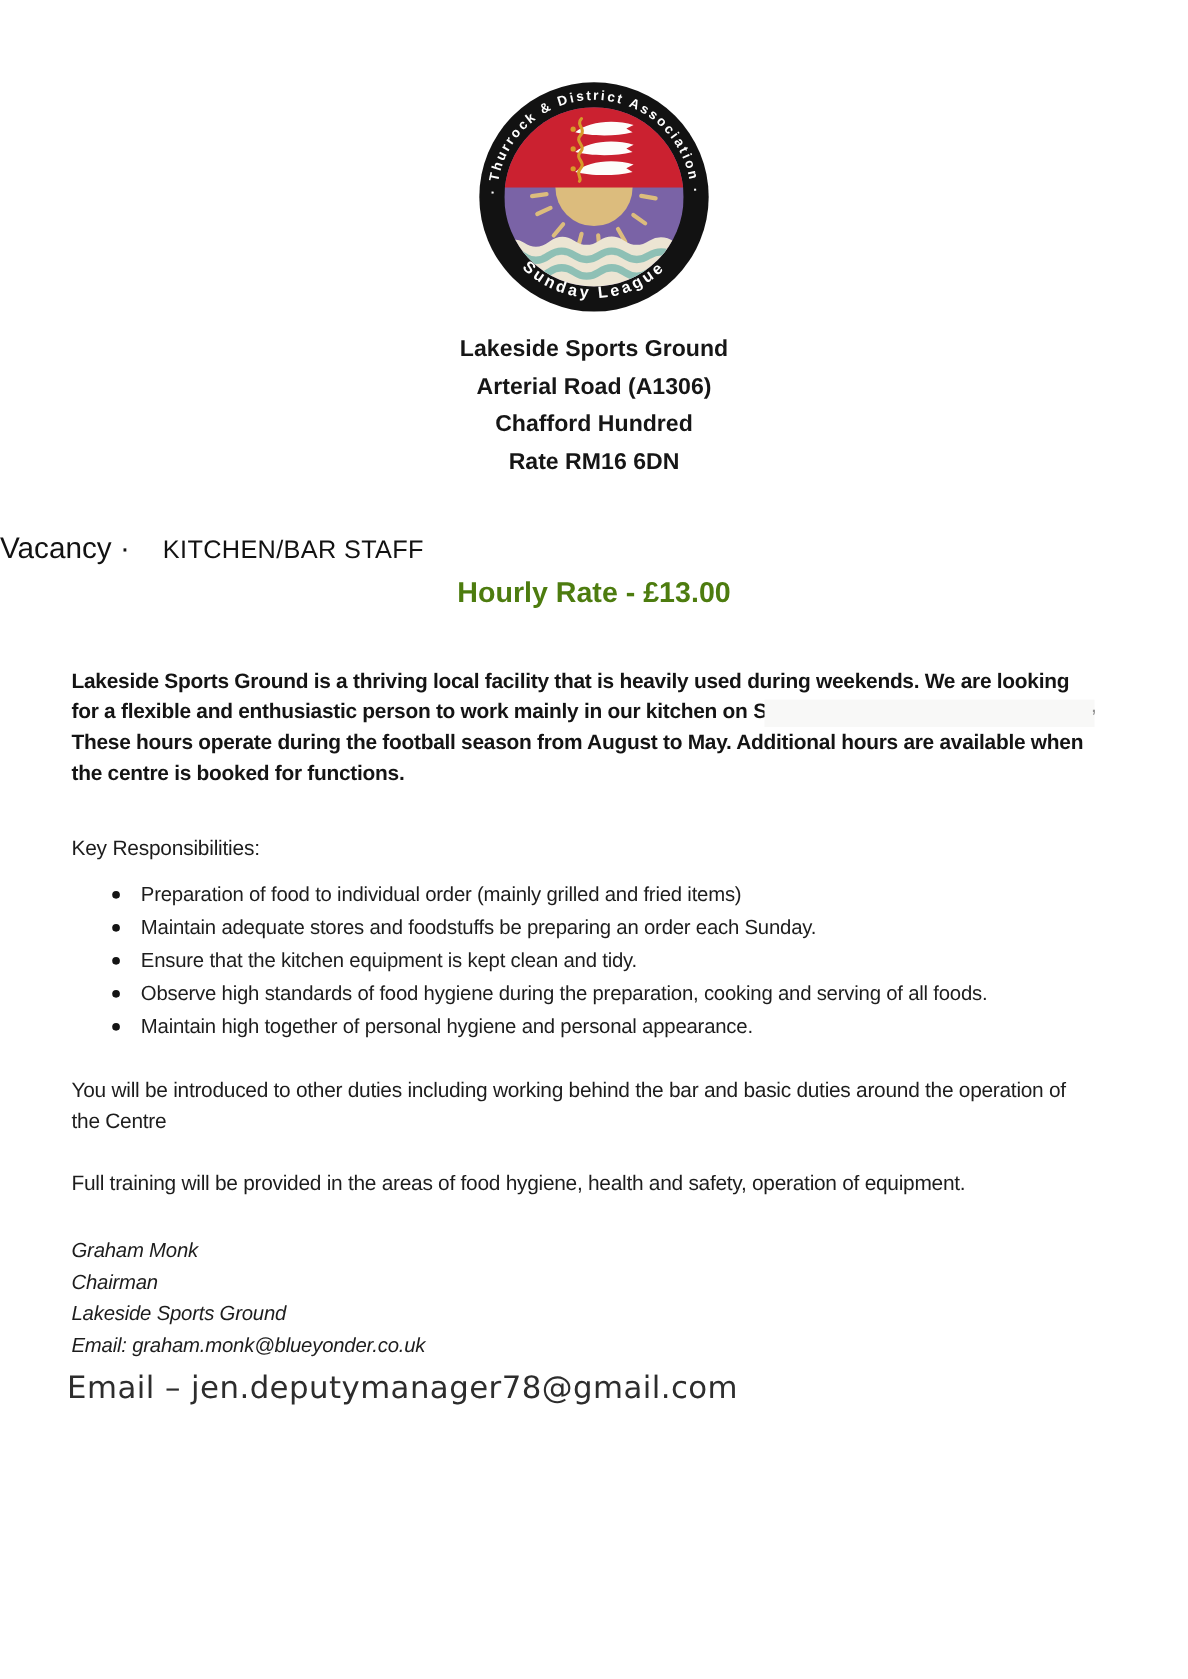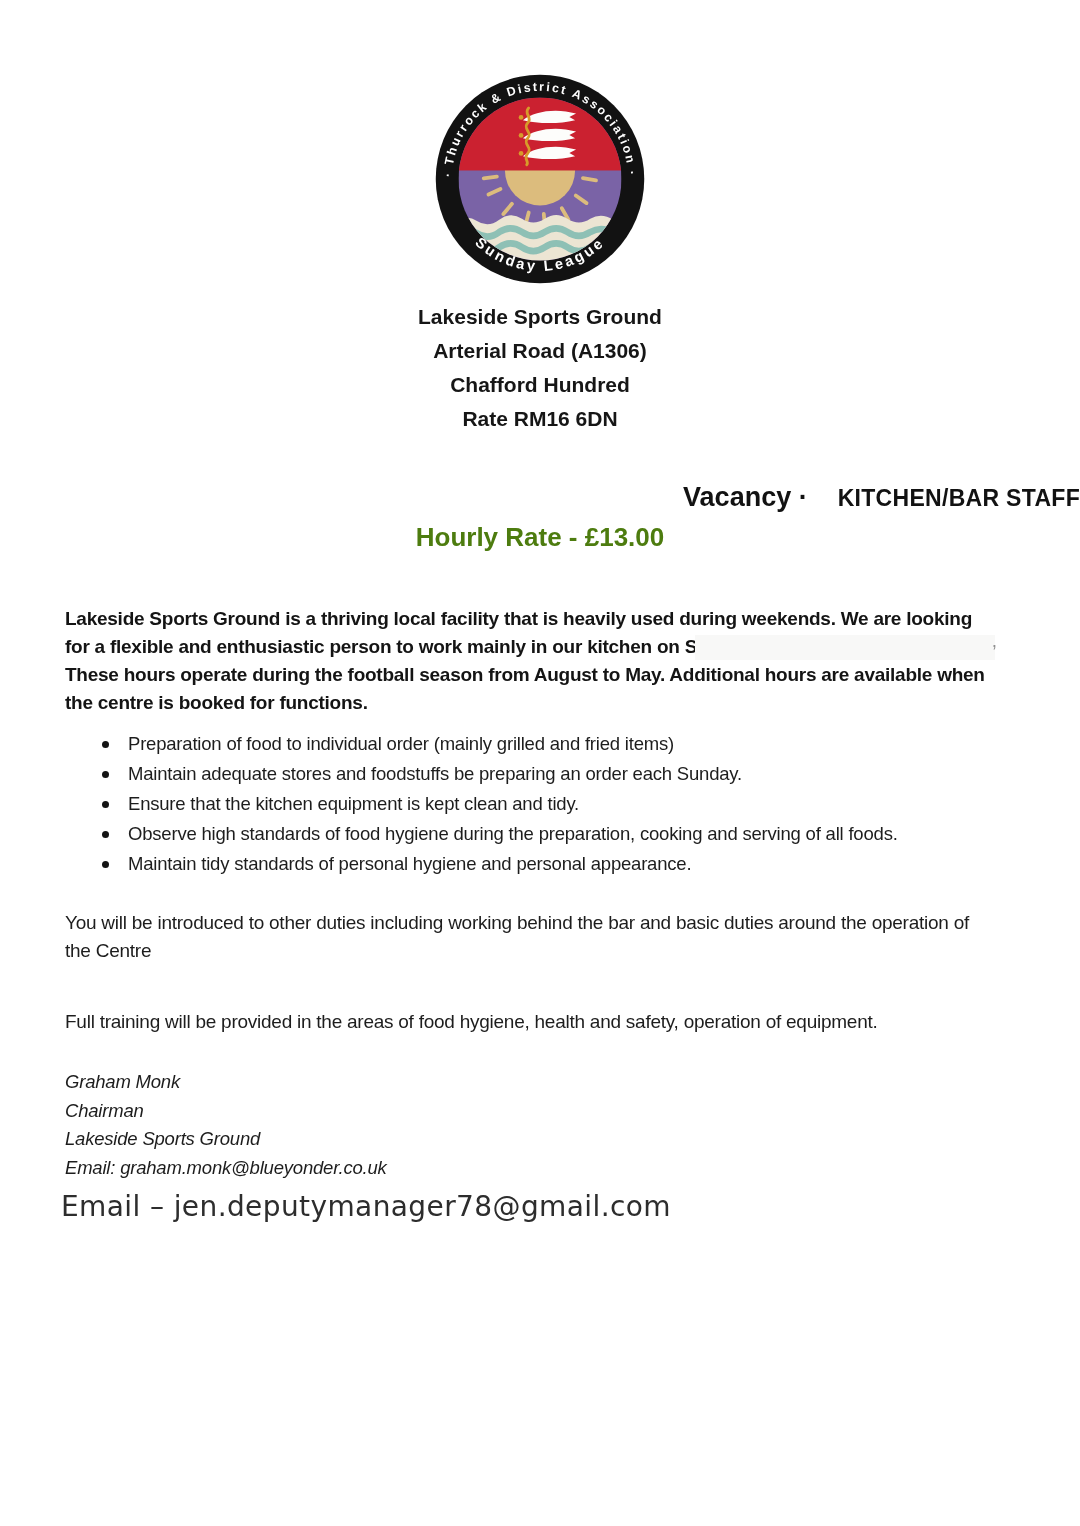--- a/index.html
+++ b/index.html
@@ -23,22 +23,22 @@
     text-align:center;
     font-weight:700;
     font-size:21px;
     line-height:34px;
     color:#161616;
   }
   .address p{margin:0;}
   
   .vacancy-line{
     margin-top:46px;
-    text-align:right;
-    font-weight:700;
+    text-align:left;
+    font-weight:400;
     color:#121212;
   }
   .vacancy-label{font-size:27px;}
   .vacancy-role{font-size:23px;margin-left:30px;letter-spacing:0.3px;}
   .rate-line{
     margin-top:9px;
     text-align:center;
     font-weight:700;
     font-size:26px;
     color:#4d7c0f;
@@ -212,30 +212,31 @@
 
   <div class="content">
 
     <div class="intro">
       <div class="whiteout"></div>
       <p>Lakeside Sports Ground is a thriving local facility that is heavily used during weekends. We are looking for a flexible and enthusiastic person to work mainly in our kitchen on Sunday</p>
       <p>These hours operate during the football season from August to May. Additional hours are available when the centre is booked for functions.</p>
       <span class="faint-comma">,</span>
     </div>
 
+    <p class="key-heading">Key Responsibilities:</p>
     <ul class="resp">
       <li>Preparation of food to individual order (mainly grilled and fried items)</li>
       <li>Maintain adequate stores and foodstuffs be preparing an order each Sunday.</li>
       <li>Ensure that the kitchen equipment is kept clean and tidy.</li>
       <li>Observe high standards of food hygiene during the preparation, cooking and serving of all foods.</li>
-      <li>Maintain tidy standards of personal hygiene and personal appearance.</li>
+      <li>Maintain high together of personal hygiene and personal appearance.</li>
     </ul>
 
     <p class="para" style="margin-top:30px;">You will be introduced to other duties including working behind the bar and basic duties around the operation of the Centre</p>
-    <p class="para" style="margin-top:43px;">Full training will be provided in the areas of food hygiene, health and safety, operation of equipment.</p>
+    <p class="para" style="margin-top:29px;">Full training will be provided in the areas of food hygiene, health and safety, operation of equipment.</p>
 
     <div class="signature">
       <p>Graham Monk</p>
       <p>Chairman</p>
       <p>Lakeside Sports Ground</p>
       <p>Email: graham.monk@blueyonder.co.uk</p>
     </div>
 
     <p class="footer-email">Email – jen.deputymanager78@gmail.com</p>
   </div>

